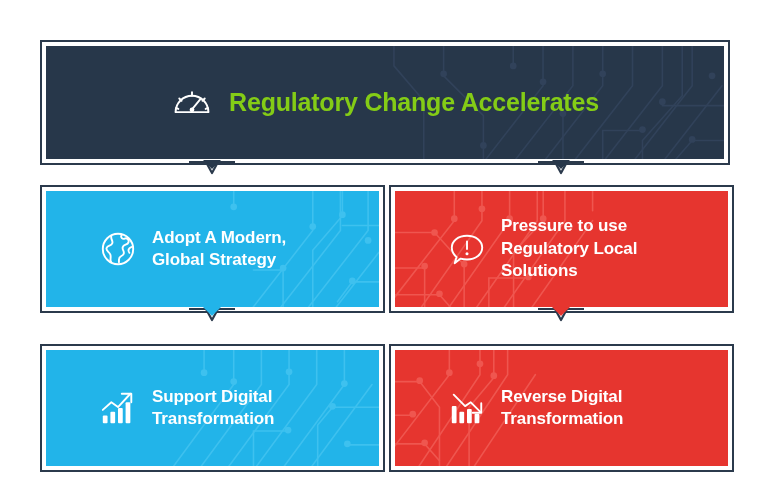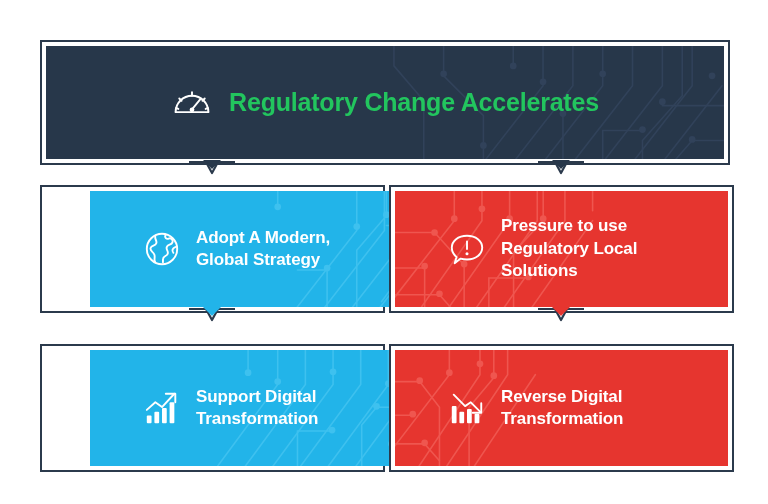--- a/index.html
+++ b/index.html
@@ -60,38 +60,38 @@
     justify-content: center;
   }
   .header-content {
     position: relative;
     z-index: 2;
     display: flex;
     align-items: center;
     gap: 16px;
   }
   .header-title {
-    color: #22c55e;
+    color: #84cc16;
     font-size: 25px;
     font-weight: bold;
     letter-spacing: -0.2px;
     white-space: nowrap;
   }
 
   
   .row-card {
     width: 345px;
     height: 128px;
   }
   .col-left  { left: 40px; }
   .col-right { left: 389px; }
   .row-top    { top: 185px; }
   .row-bottom { top: 344px; }
 
-  .fill-blue { background: #22b4e9; margin-left: 44px; }
+  .fill-blue { background: #22b4e9; }
   .fill-red  { background: #e6352f; }
 
   .card-body {
     position: relative;
     z-index: 2;
     display: flex;
     align-items: center;
     gap: 14px;
     padding-left: 52px;
   }

